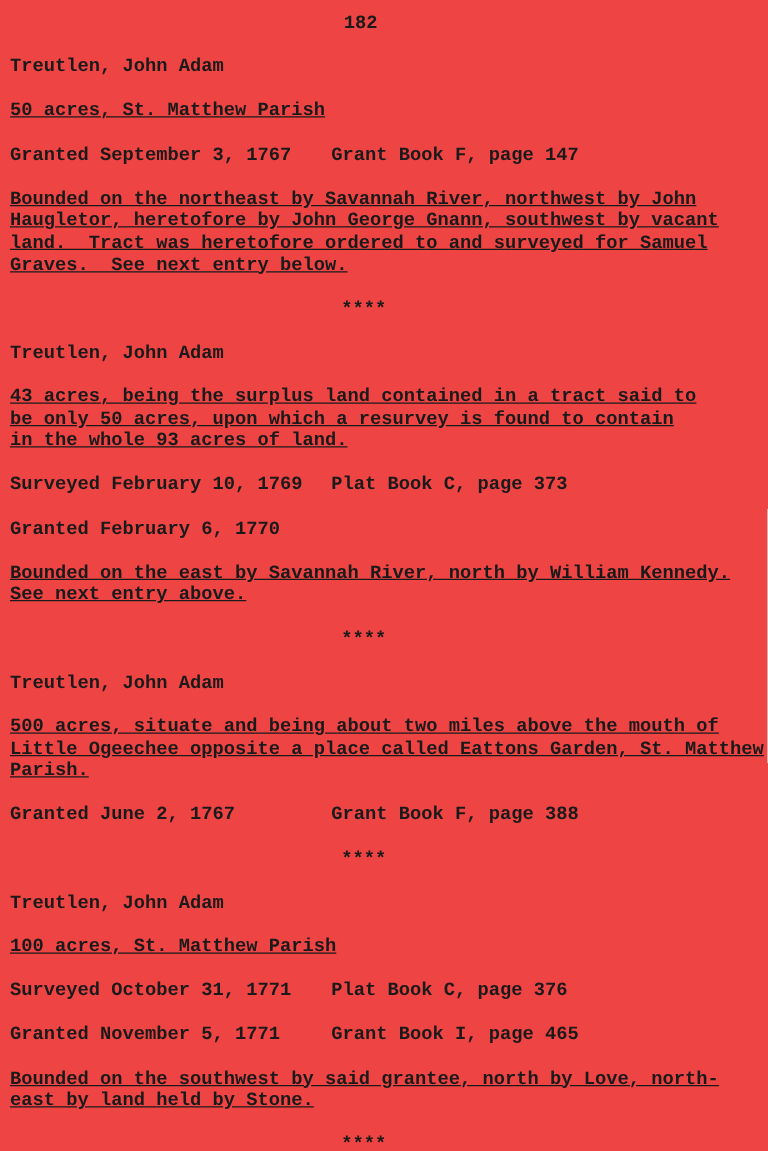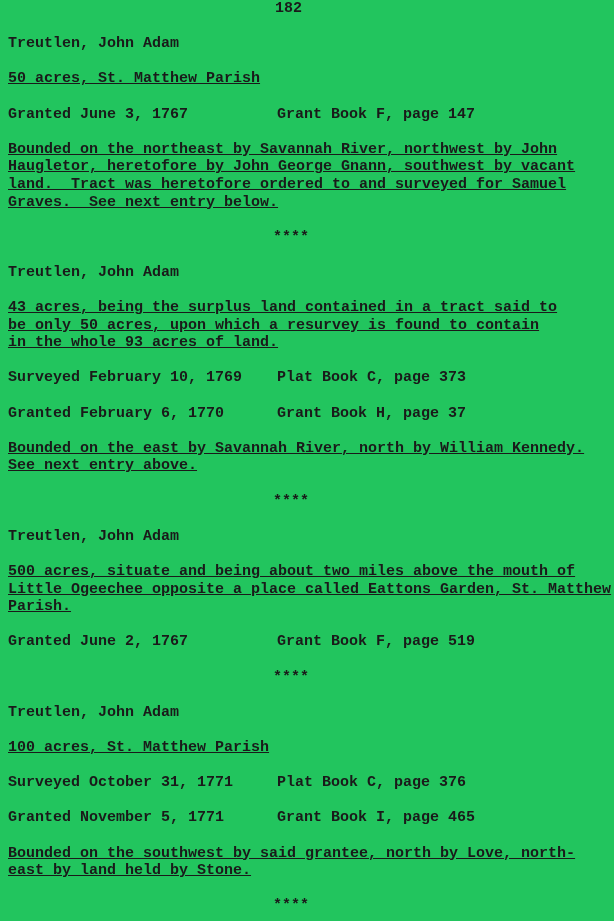--- a/index.html
+++ b/index.html
@@ -5,48 +5,48 @@
   html, body {
     margin: 0;
     padding: 0;
     background: #ffffff;
   }
   .page {
     position: relative;
     box-sizing: border-box;
     width: 614px;
     height: 921px;
-    padding: 0 0 0 8px;
-    background: #22c55e;
+    padding: 10px 0 0 8px;
+    background: #ef4444;
     overflow: hidden;
     font-family: "Liberation Mono", "DejaVu Sans Mono", monospace;
     font-size: 15px;
     line-height: 17.6px;
     font-weight: 700;
     color: #1a1a1a;
   }
   .block { margin: 0 0 17.6px 0; }
   .para  { white-space: pre-wrap; text-decoration: underline; }
   .pageno { margin-left: 267px; }
   .sep    { margin-left: 265px; }
   .row { position: relative; }
-  .row .col2 { position: absolute; left: 269px; top: 0; white-space: nowrap; }
+  .row .col2 { position: absolute; left: 257px; top: 0; white-space: nowrap; }
 </style>
 </head>
 <body>
 
 <div class="page">
 
   <div class="block pageno">182</div>
 
   <section>
     <div class="block">Treutlen, John Adam</div>
     <div class="block para">50 acres, St. Matthew Parish</div>
     <div class="block row">
-      <span>Granted June 3, 1767</span>
+      <span>Granted September 3, 1767</span>
       <span class="col2">Grant Book F, page 147</span>
     </div>
     <div class="block para">Bounded on the northeast by Savannah River, northwest by John
 Haugletor, heretofore by John George Gnann, southwest by vacant
 land.  Tract was heretofore ordered to and surveyed for Samuel
 Graves.  See next entry below.</div>
   </section>
 
   <div class="block sep">****</div>
 
@@ -54,36 +54,35 @@
     <div class="block">Treutlen, John Adam</div>
     <div class="block para">43 acres, being the surplus land contained in a tract said to
 be only 50 acres, upon which a resurvey is found to contain
 in the whole 93 acres of land.</div>
     <div class="block row">
       <span>Surveyed February 10, 1769</span>
       <span class="col2">Plat Book C, page 373</span>
     </div>
     <div class="block row">
       <span>Granted February 6, 1770</span>
-      <span class="col2">Grant Book H, page 37</span>
     </div>
     <div class="block para">Bounded on the east by Savannah River, north by William Kennedy.
 See next entry above.</div>
   </section>
 
   <div class="block sep">****</div>
 
   <section>
     <div class="block">Treutlen, John Adam</div>
     <div class="block para">500 acres, situate and being about two miles above the mouth of
 Little Ogeechee opposite a place called Eattons Garden, St. Matthew
 Parish.</div>
     <div class="block row">
       <span>Granted June 2, 1767</span>
-      <span class="col2">Grant Book F, page 519</span>
+      <span class="col2">Grant Book F, page 388</span>
     </div>
   </section>
 
   <div class="block sep">****</div>
 
   <section>
     <div class="block">Treutlen, John Adam</div>
     <div class="block para">100 acres, St. Matthew Parish</div>
     <div class="block row">
       <span>Surveyed October 31, 1771</span>

